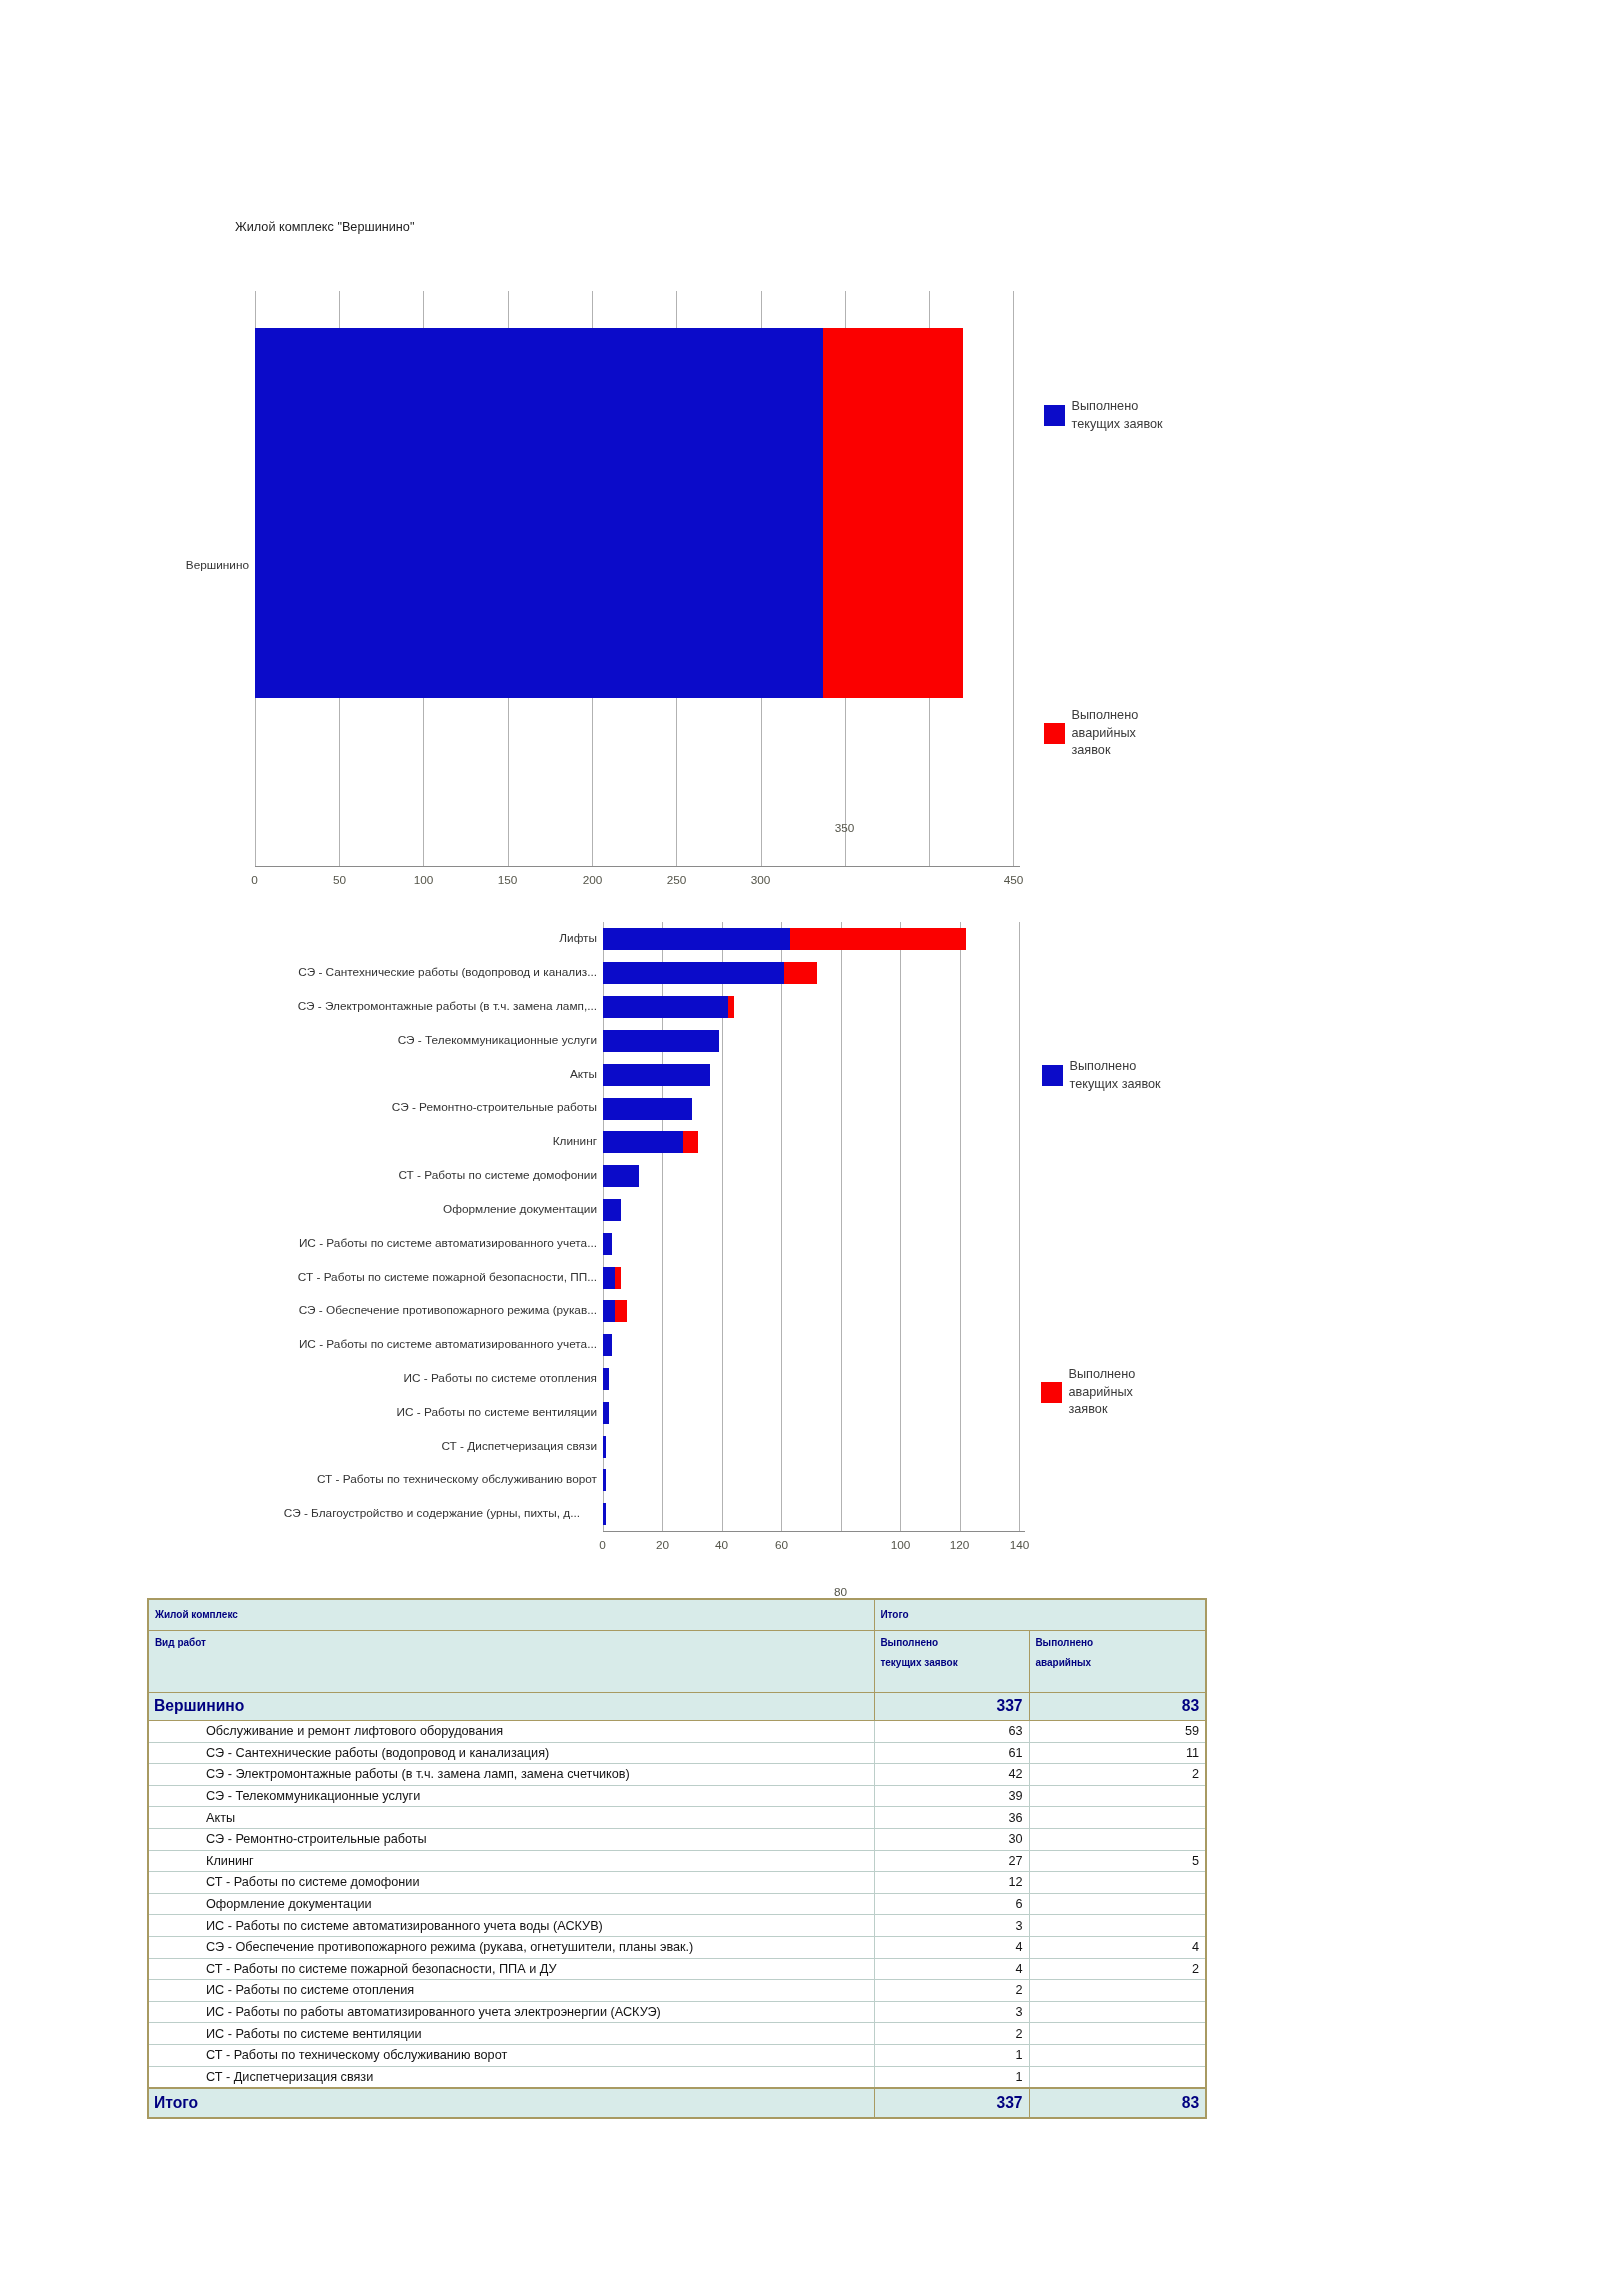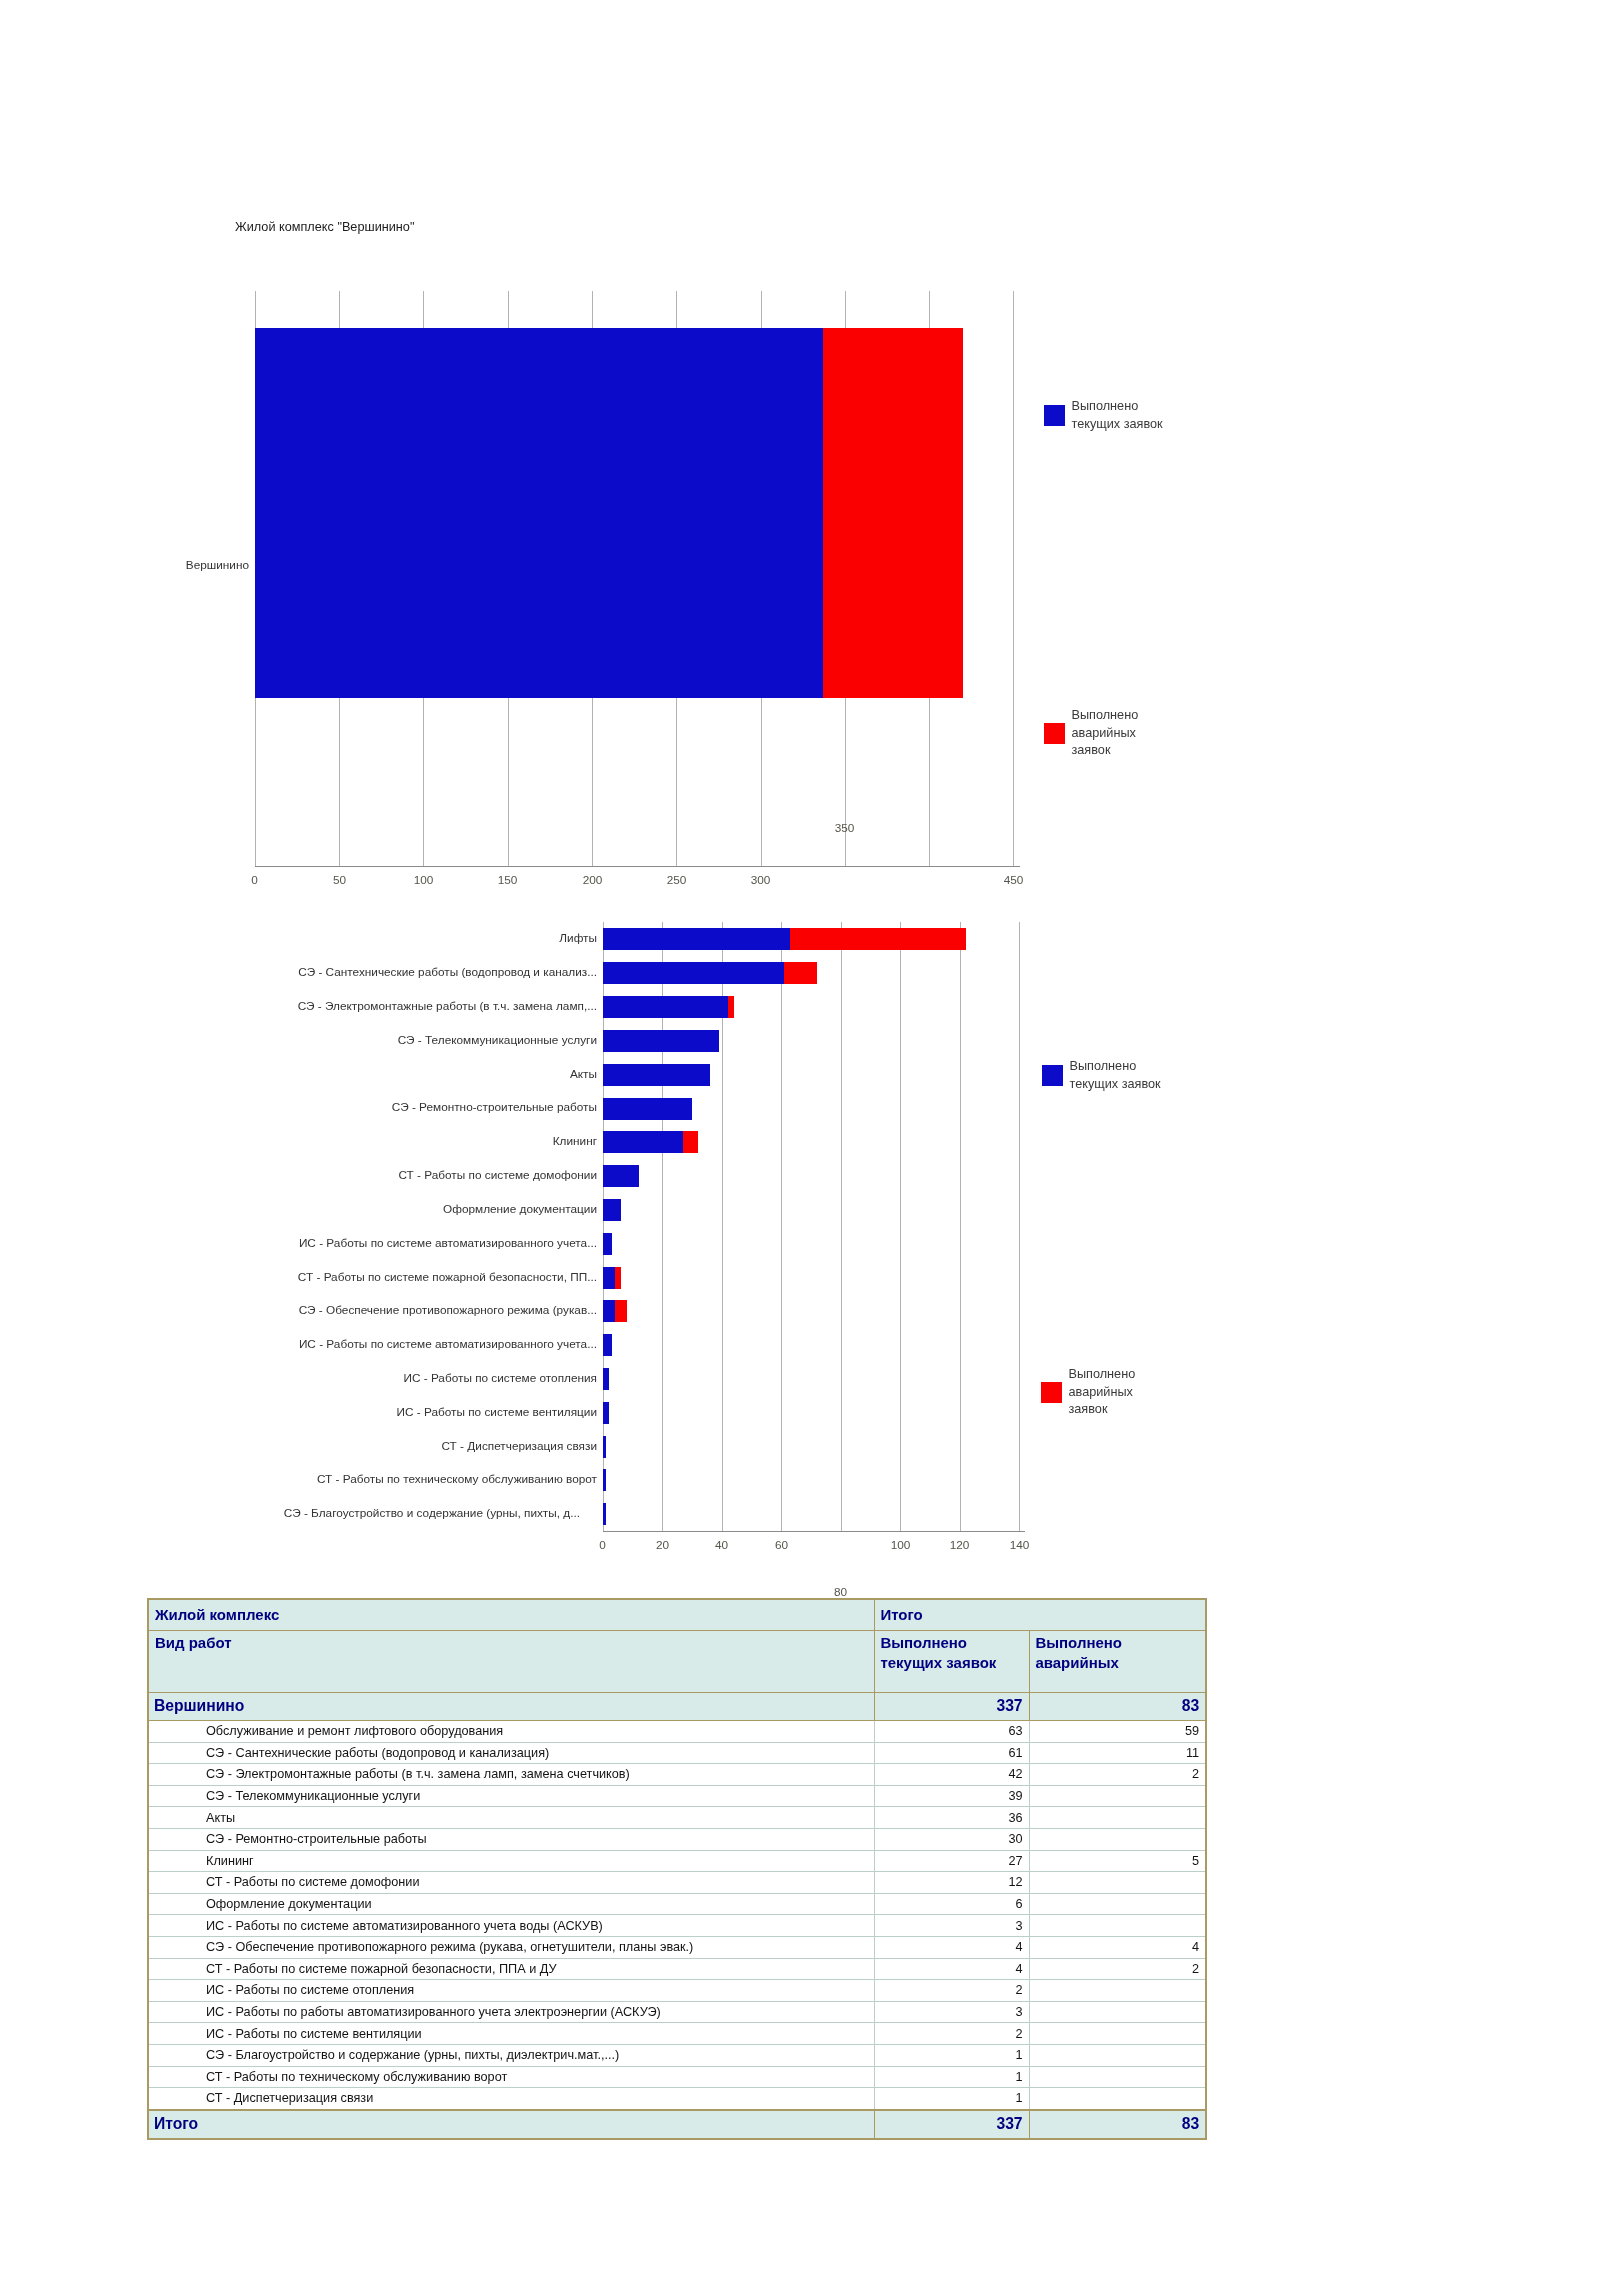--- a/index.html
+++ b/index.html
@@ -28,21 +28,21 @@
   .ltext{font-size:12.7px;line-height:17.6px;color:#3a3a3a;}
   .w118{width:116px;}
   .w88{width:86px;}
   
   #report-table{
     position:absolute;left:147px;top:1598px;width:1059px;
     border-collapse:collapse;table-layout:fixed;background:#fff;
     border:2.9px solid #a89a62;
   }
   #report-table th{
-    background:#d8ebe9;color:#000080;font-weight:bold;font-size:15px;
+    background:#d8ebe9;color:#000080;font-weight:bold;font-size:10px;
     text-align:left;border:1px solid #a89a62;padding:2px 5.9px;
   }
   #report-table .hrow1 th{height:25.5px;vertical-align:middle;}
   #report-table .hrow2 th{height:57px;vertical-align:top;white-space:pre-line;line-height:20.6px;margin-top:12px;}
   #report-table td{
     border:1px solid #bccec9;font-size:12.7px;color:#141414;
     padding:1px 4.9px;height:18.6px;overflow:hidden;white-space:nowrap;
   }
   #report-table .grouprow td, #report-table .totalrow td{
     background:#d8ebe9;color:#000080;font-weight:bold;font-size:15.7px;
@@ -260,25 +260,20 @@
         <td class="lbl">ИС - Работы по работы автоматизированного учета электроэнергии (АСКУЭ)</td>
         <td class="num">3</td>
         <td class="num"></td>
       </tr>
       <tr>
         <td class="lbl">ИС - Работы по системе вентиляции</td>
         <td class="num">2</td>
         <td class="num"></td>
       </tr>
       <tr>
-        <td class="lbl">СЭ - Благоустройство и содержание (урны, пихты, диэлектрич.мат.,...)</td>
-        <td class="num">1</td>
-        <td class="num"></td>
-      </tr>
-      <tr>
         <td class="lbl">СТ - Работы по техническому обслуживанию ворот</td>
         <td class="num">1</td>
         <td class="num"></td>
       </tr>
       <tr>
         <td class="lbl">СТ - Диспетчеризация связи</td>
         <td class="num">1</td>
         <td class="num"></td>
       </tr>
     </tbody>

